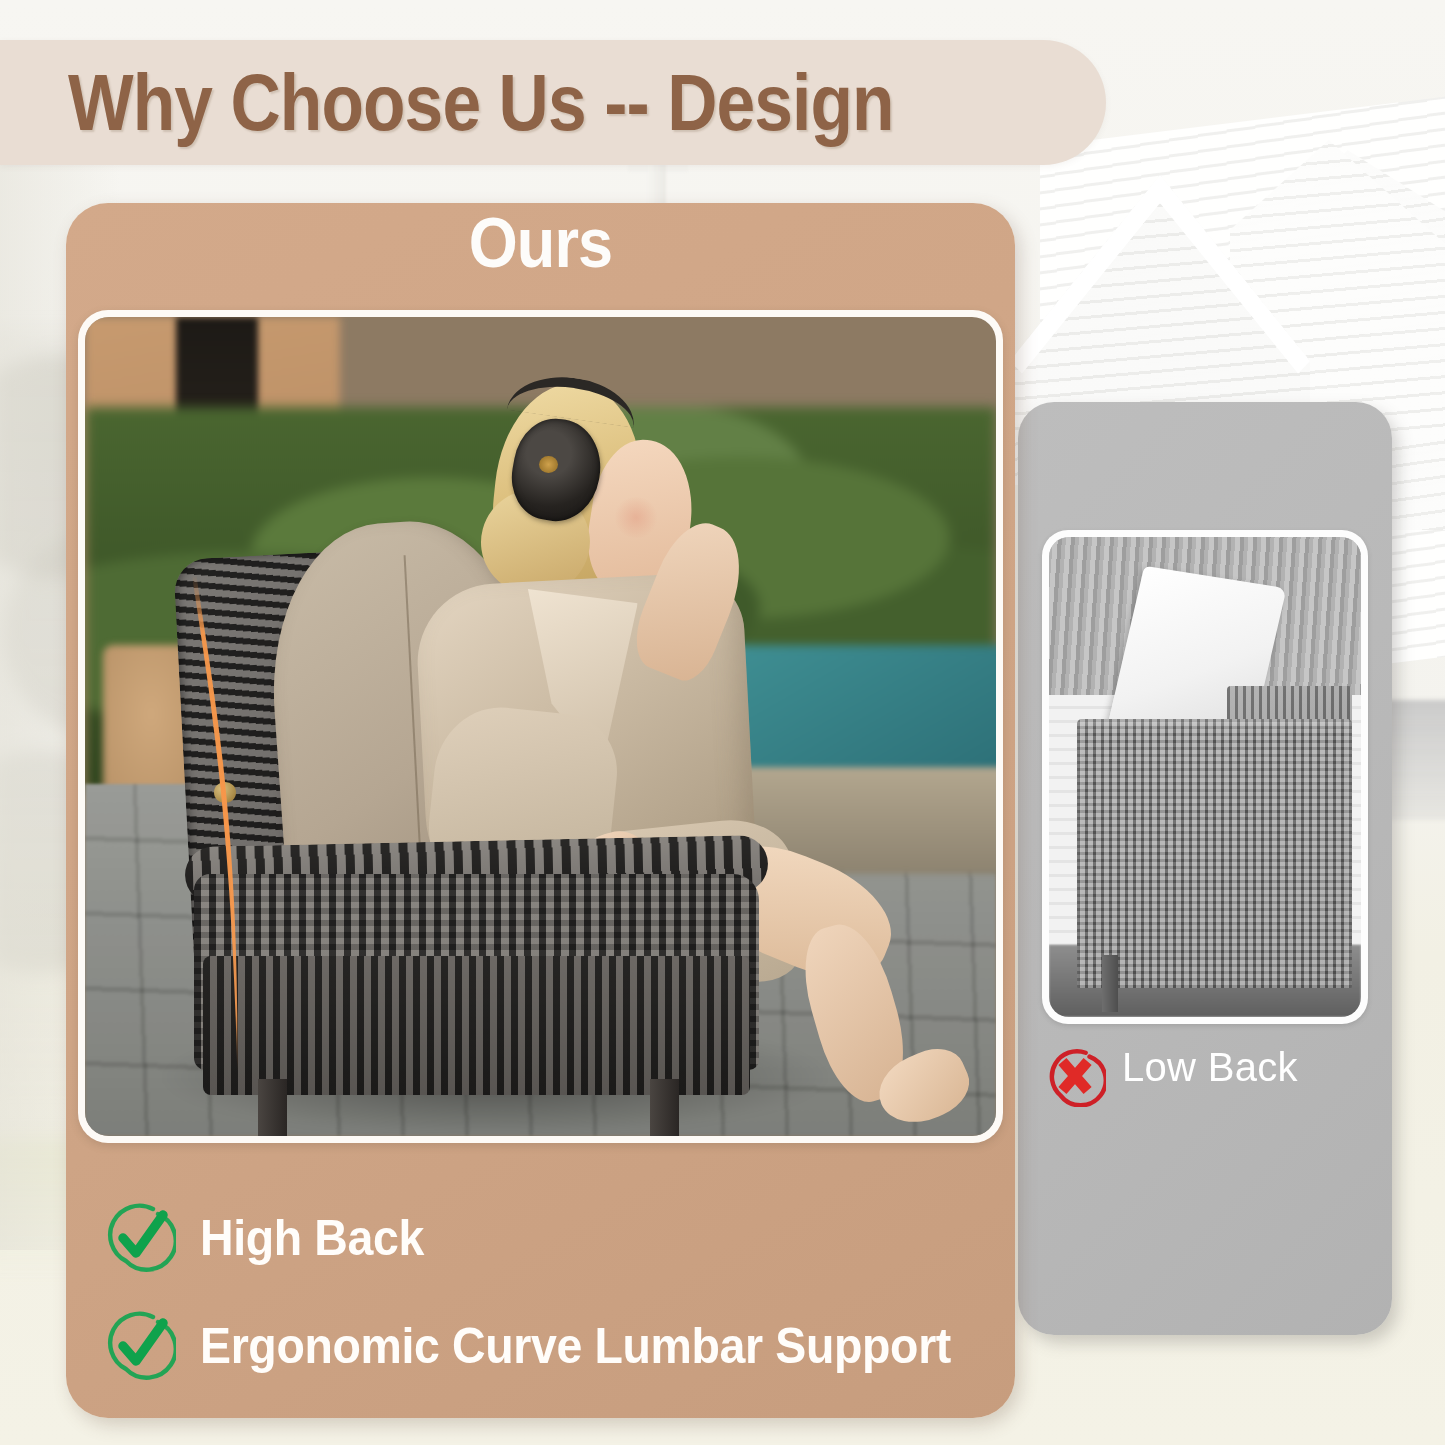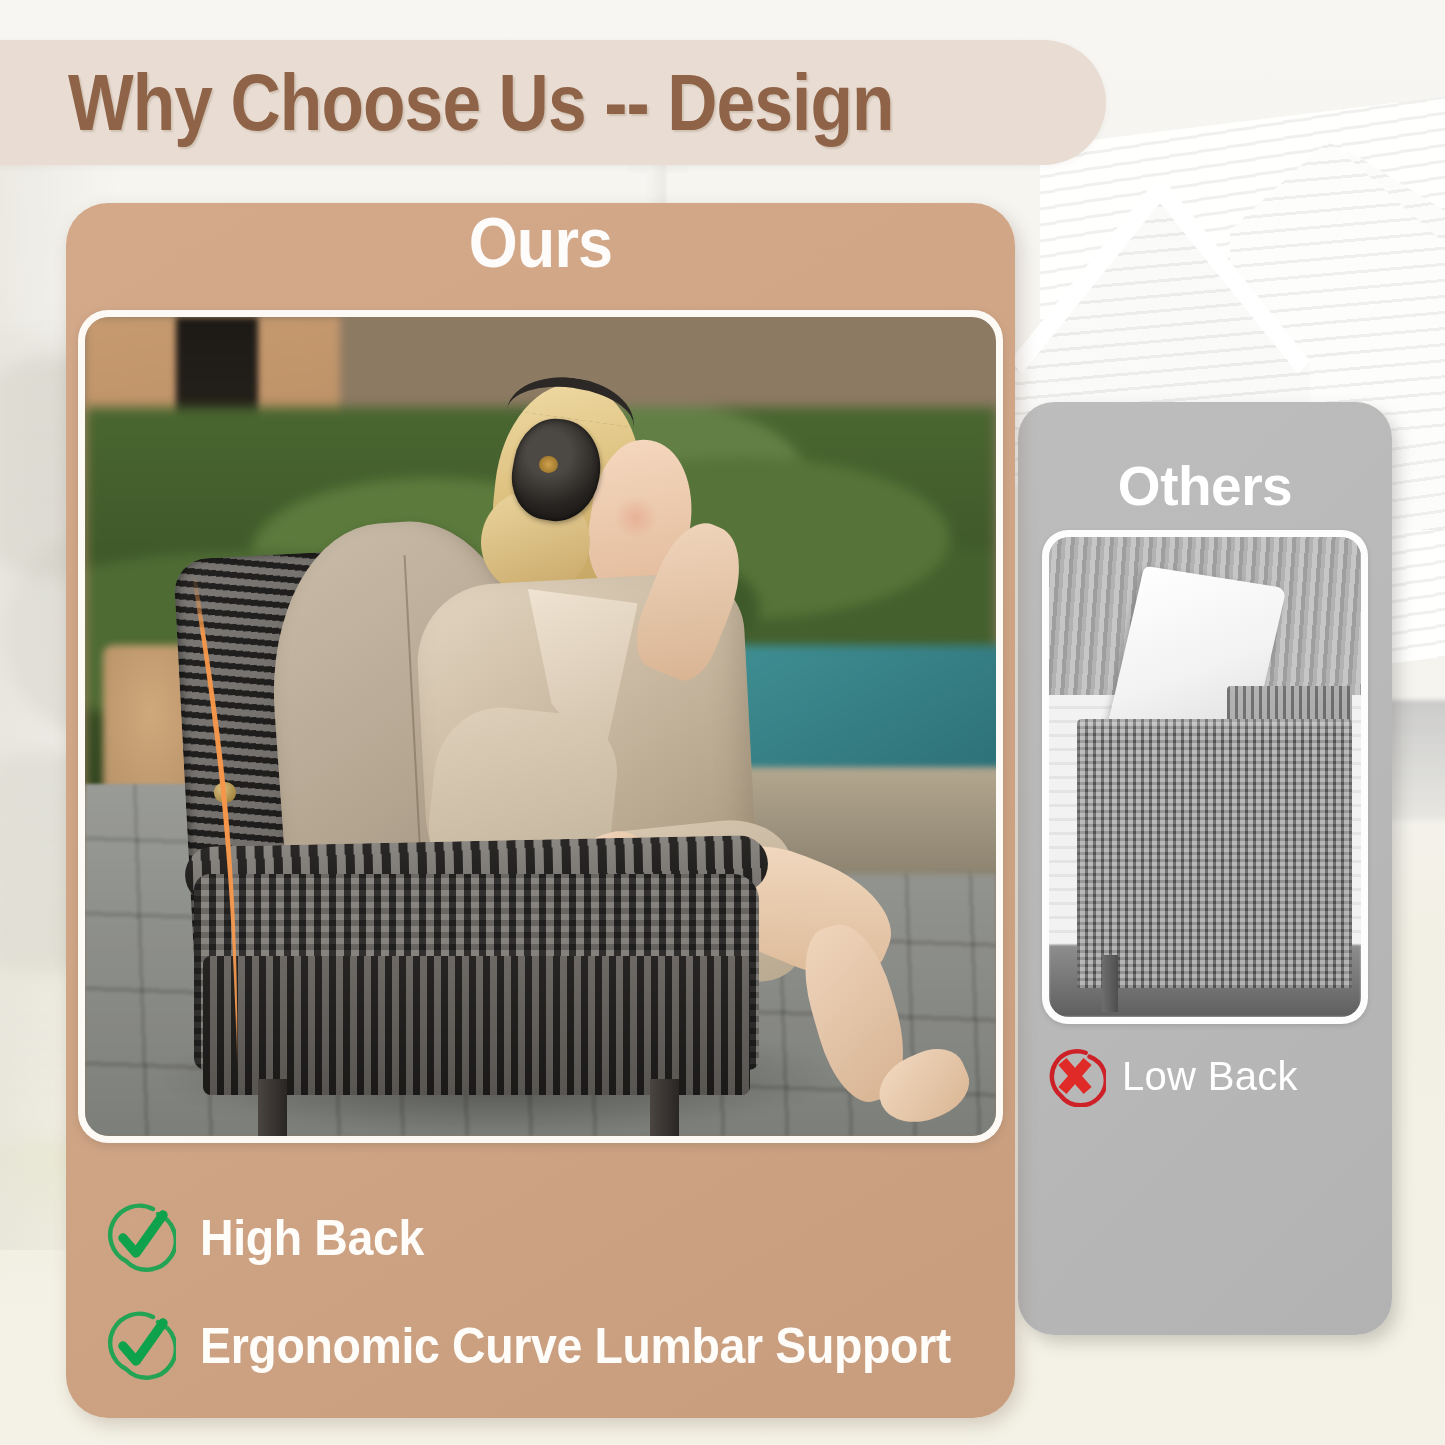--- a/index.html
+++ b/index.html
@@ -169,21 +169,21 @@
     transform:rotate(9deg) skewX(-4deg);
     border-radius:6px 10px 8px 6px;
     box-shadow:-2px 3px 6px rgba(80,80,80,.3);
   }
   .op-leg {
     position:absolute; left:17%; bottom:1%; width:5%; height:12%;
     background:linear-gradient(90deg,#6e6e6e,#4e4e4e);
   }
 
   
-  .x-row { position:absolute; left:26px; display:flex; align-items:center; }
+  .x-row { position:absolute; left:26px; display:flex; }
   .x-icon { width:62px; height:62px; flex:0 0 auto; }
   .x-label { margin-left:16px; font-size:40px; color:#fff; white-space:nowrap;
     font-weight:500; letter-spacing:.3px; }
 
   
   #ours-panel {
     position:absolute; left:66px; top:203px; width:949px; height:1215px;
     background:linear-gradient(150deg,#d3a98a 0%, #cfa586 48%, #c79d7e 100%);
     border-radius:42px;
     box-shadow:5px 7px 18px rgba(110,85,65,.24);
@@ -442,21 +442,20 @@
   <div class="bg-trees"></div>
   <div class="bg-grass"></div>
   <div class="bg-shadow-l"></div>
 </div>
 
 <div id="header-banner">
   <div id="header-title">Why Choose Us -- Design</div>
 </div>
 
 <div id="others-panel">
-  <div id="others-title">Others</div>
 
   <div id="others-photo-frame">
     <div id="others-photo">
       <div class="op-sky"></div>
       <div class="op-wall"></div>
       <div class="op-floor"></div>
       <div class="op-pillow"></div>
       <div class="op-sofa-arm"></div>
       <div class="op-sofa"></div>
       <div class="op-leg"></div>

